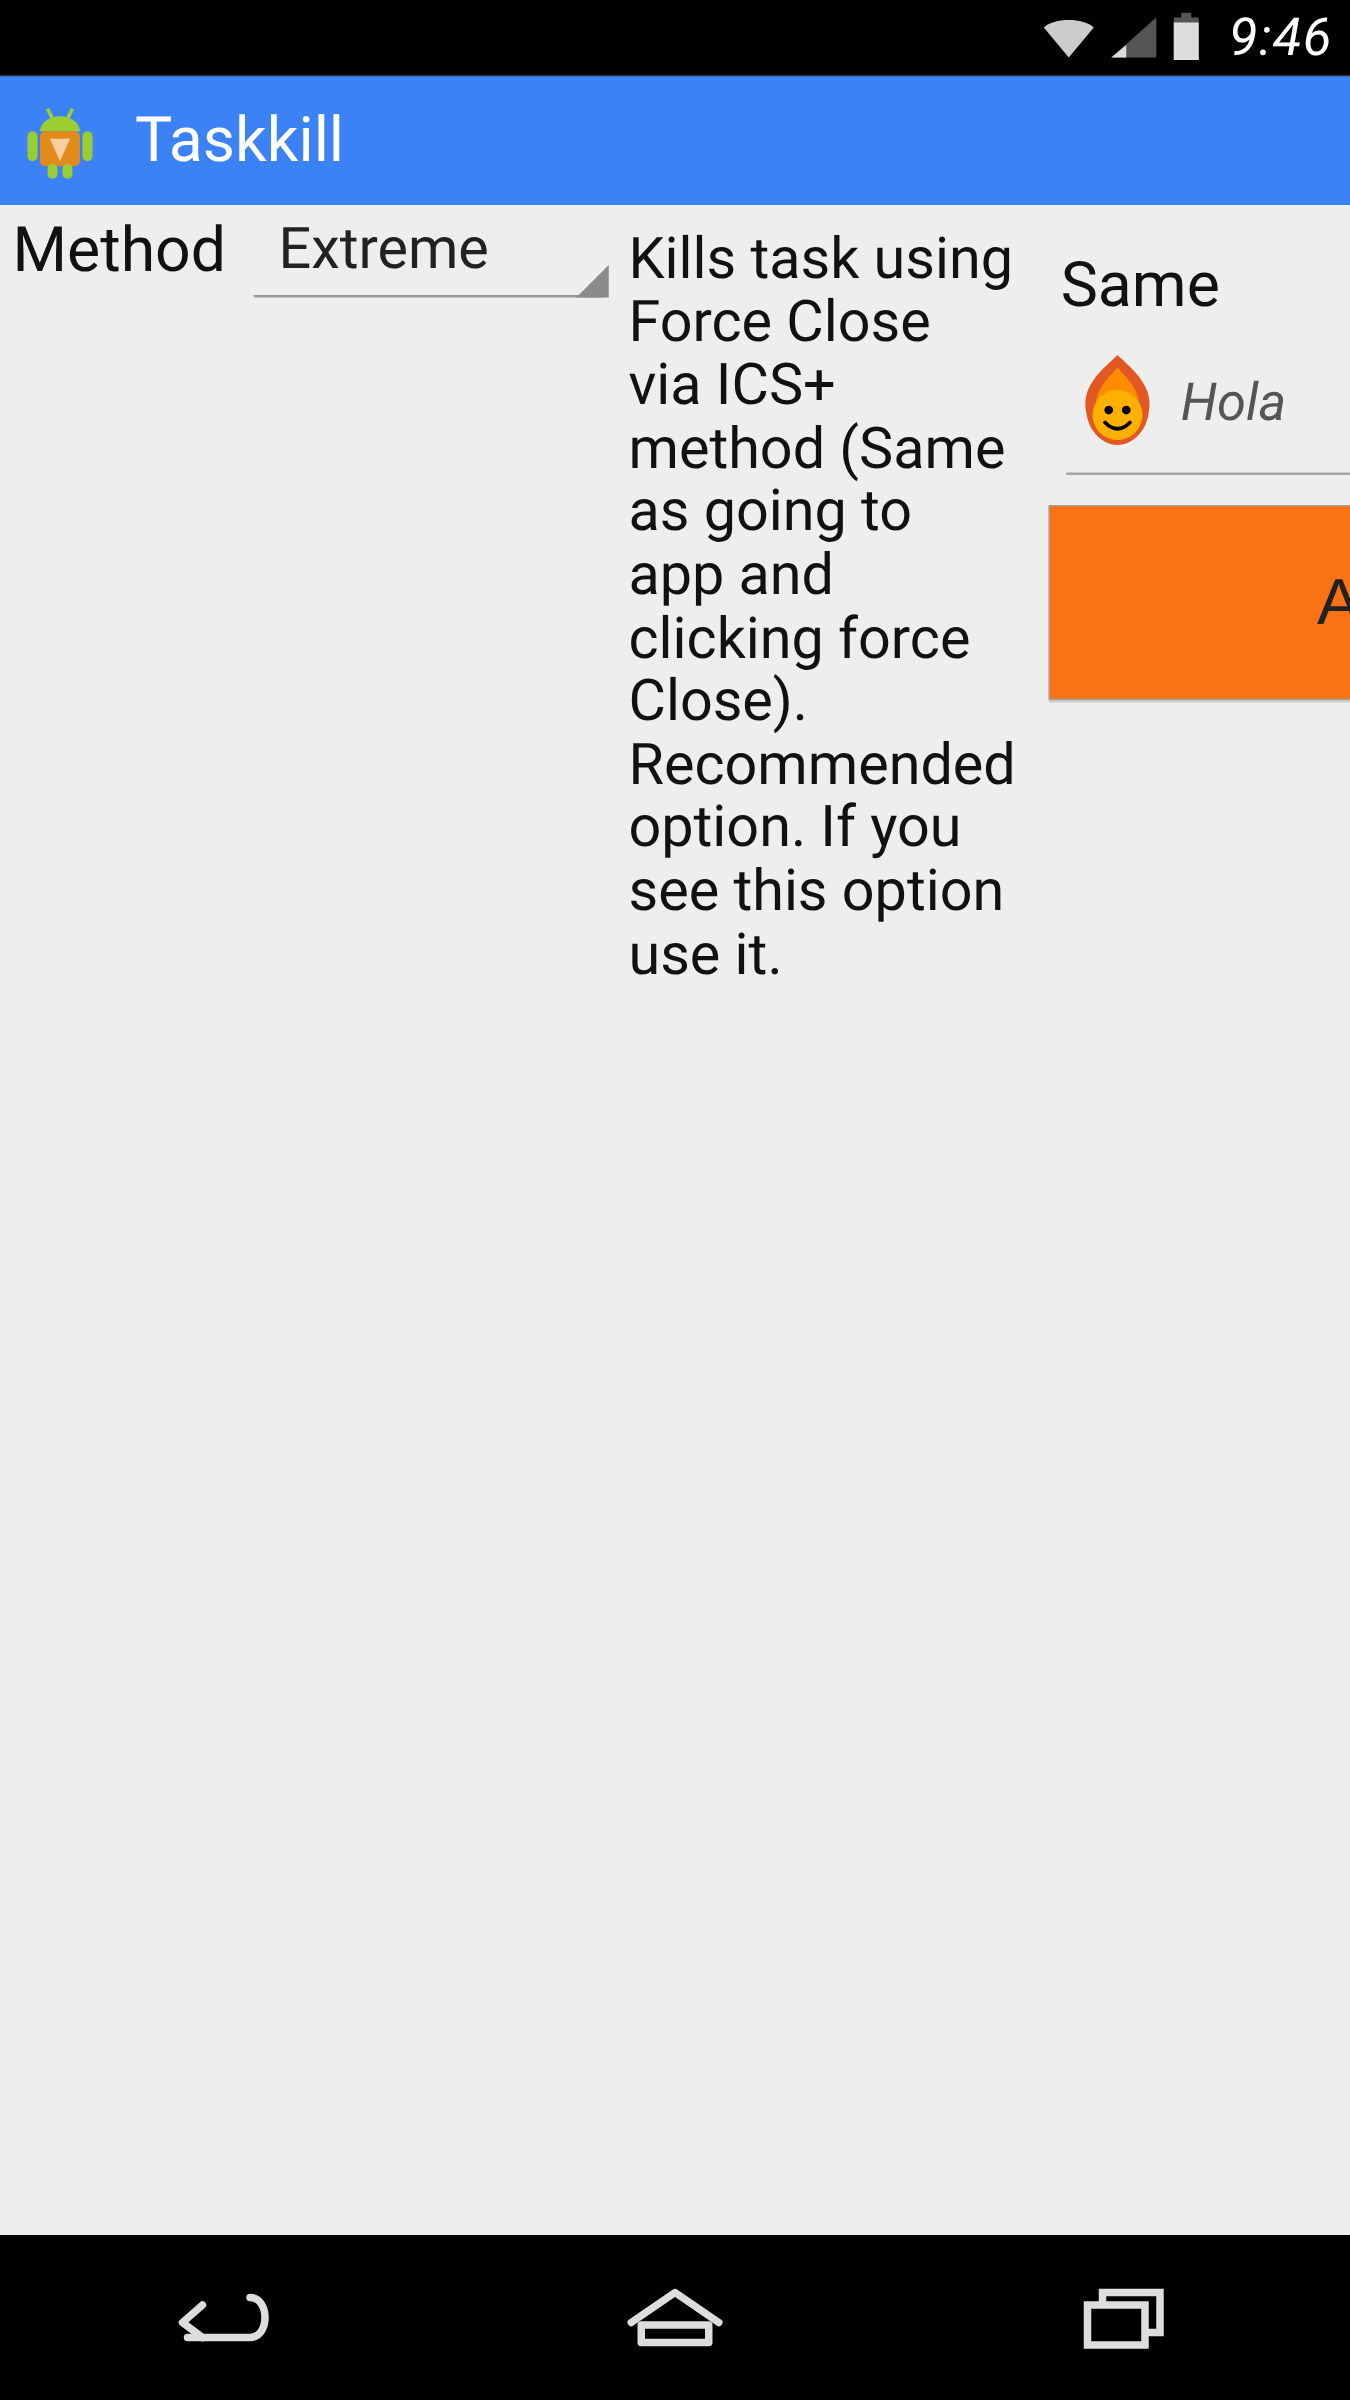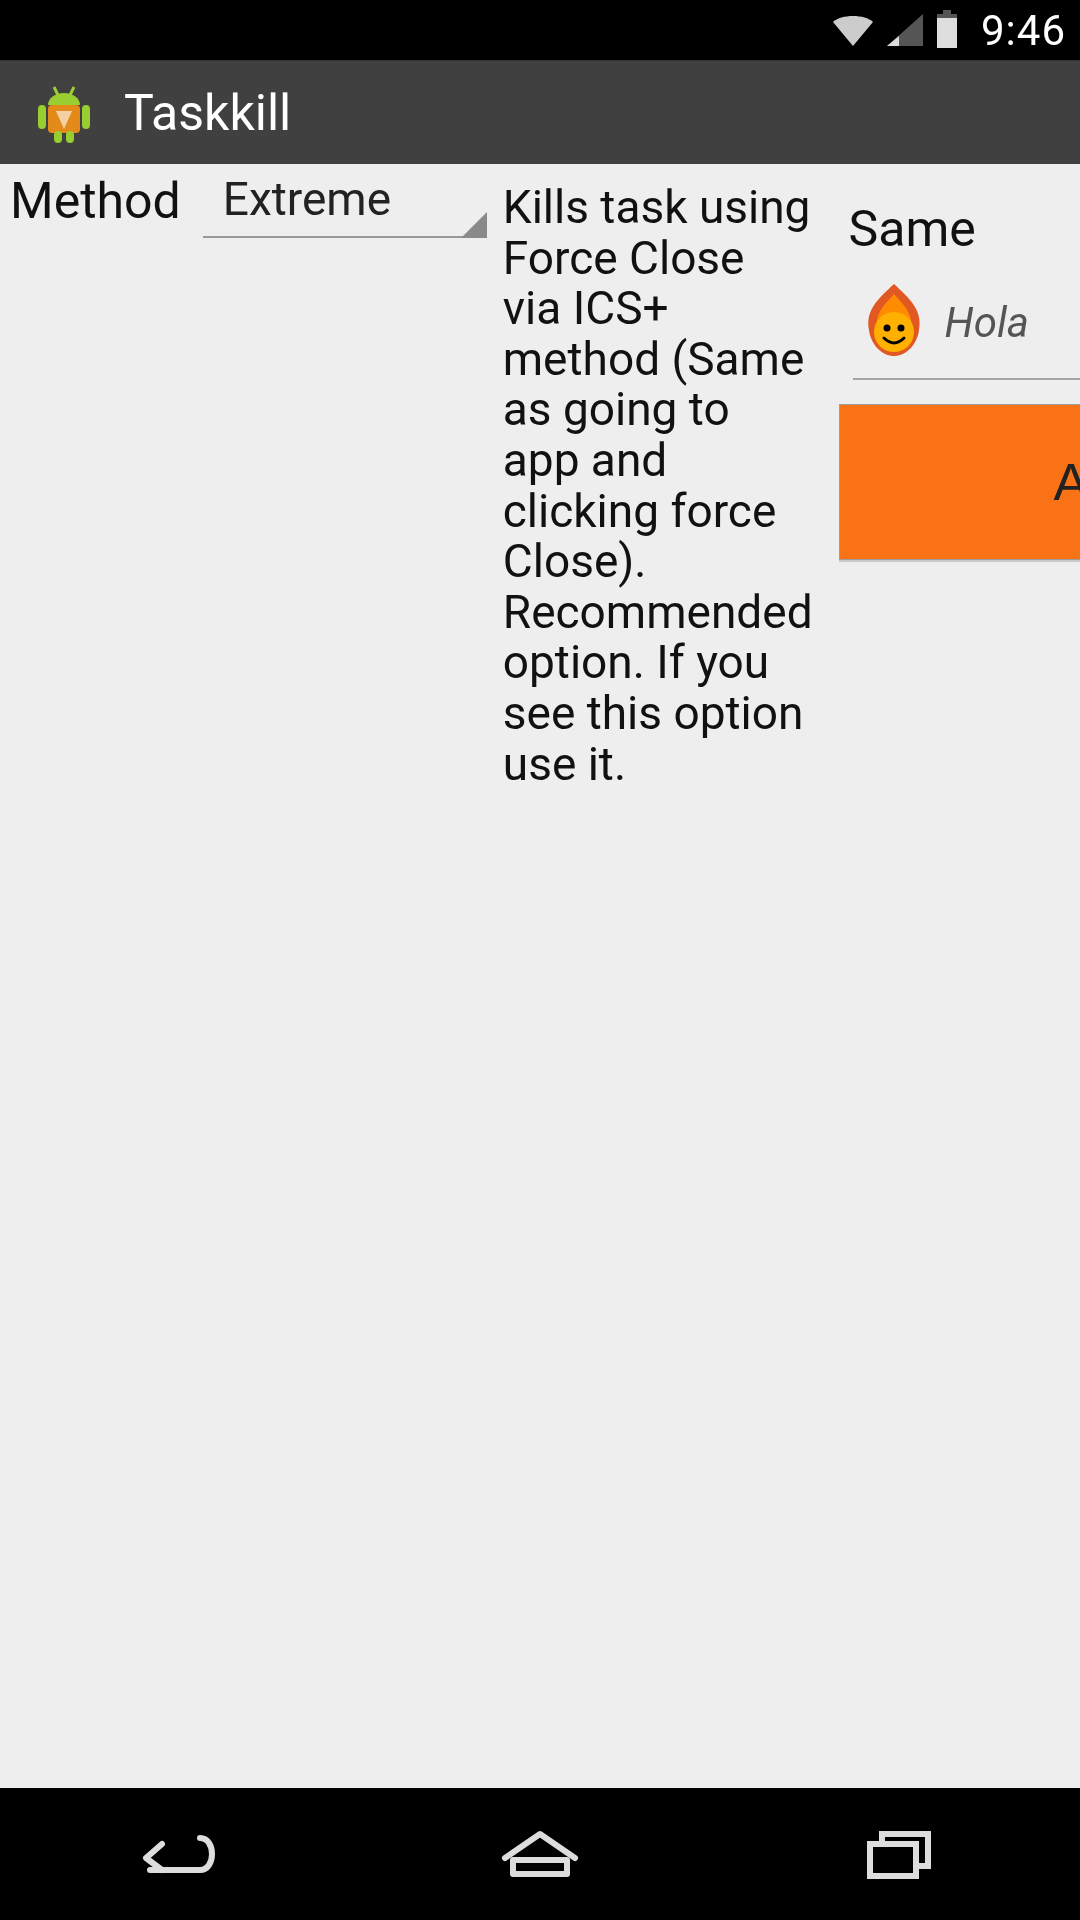--- a/index.html
+++ b/index.html
@@ -3,24 +3,24 @@
 <meta charset="utf-8">
 <style>
   * { margin: 0; padding: 0; box-sizing: border-box; }
   html, body { width: 1080px; height: 1920px; font-family: Roboto, "Helvetica Neue", Arial, sans-serif; background: #000; overflow: hidden; }
   .device { width: 1080px; height: 1920px; display: flex; flex-direction: column; }
 
   
   .statusbar { height: 60px; background: #000; color: #fff; display: flex; align-items: center; justify-content: flex-end; padding: 0 14px; font-size: 42px; letter-spacing: 1px; }
   .statusbar .icons { display: flex; align-items: center; gap: 10px; }
   .statusbar svg { display: block; }
-  .clock { margin-left: 12px; font-weight: 400; }
+  .clock { margin-left: 12px; font-weight: 400; font-style: italic; }
 
   
-  .actionbar { height: 104px; background: #404040; display: flex; align-items: center; padding-left: 32px; border-top: 1px solid #333; }
+  .actionbar { height: 104px; background: #3b82f6; display: flex; align-items: center; padding-left: 16px; border-top: 1px solid #333; }
   .actionbar .app-title { color: #fff; font-size: 50px; margin-left: 28px; font-weight: 400; }
 
   
   .content { flex: 1; background: #eee; display: flex; flex-direction: row; }
 
   .section-label { font-size: 50px; color: #111; padding: 8px 10px 12px 10px; }
 
   
   .spinner-wrap { padding: 0 12px; text-decoration: underline; }
   .spinner { position: relative; display: inline-block; min-width: 280px; padding: 8px 28px 10px 20px; font-size: 46px; color: #222; border-bottom: 2px solid #999; cursor: pointer; }

